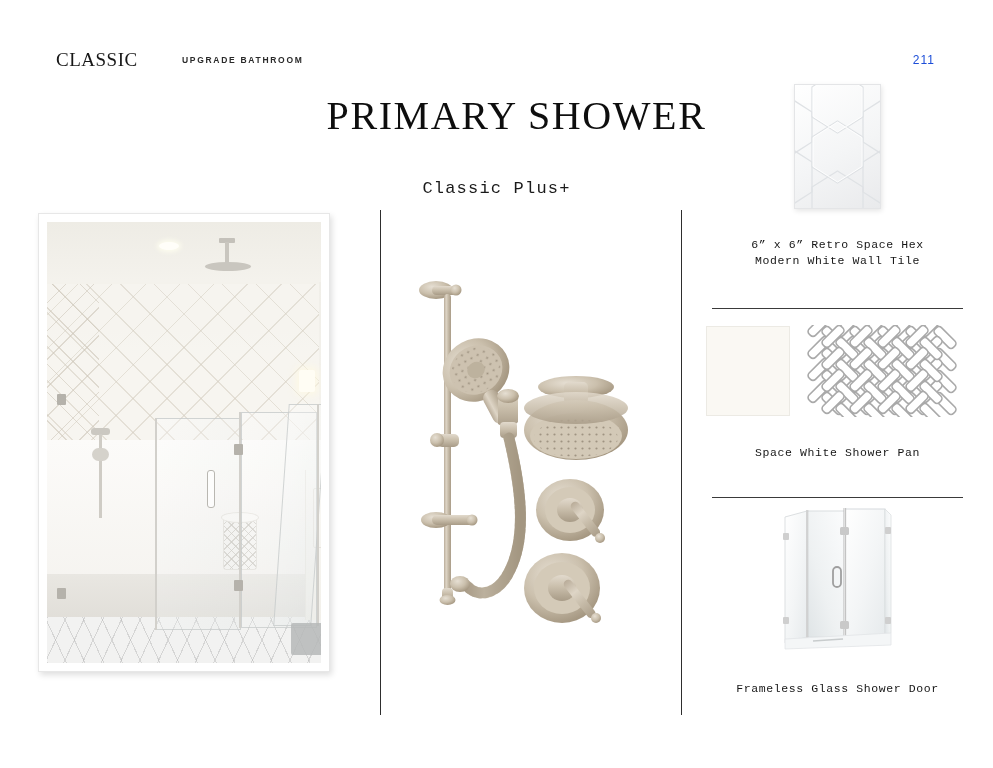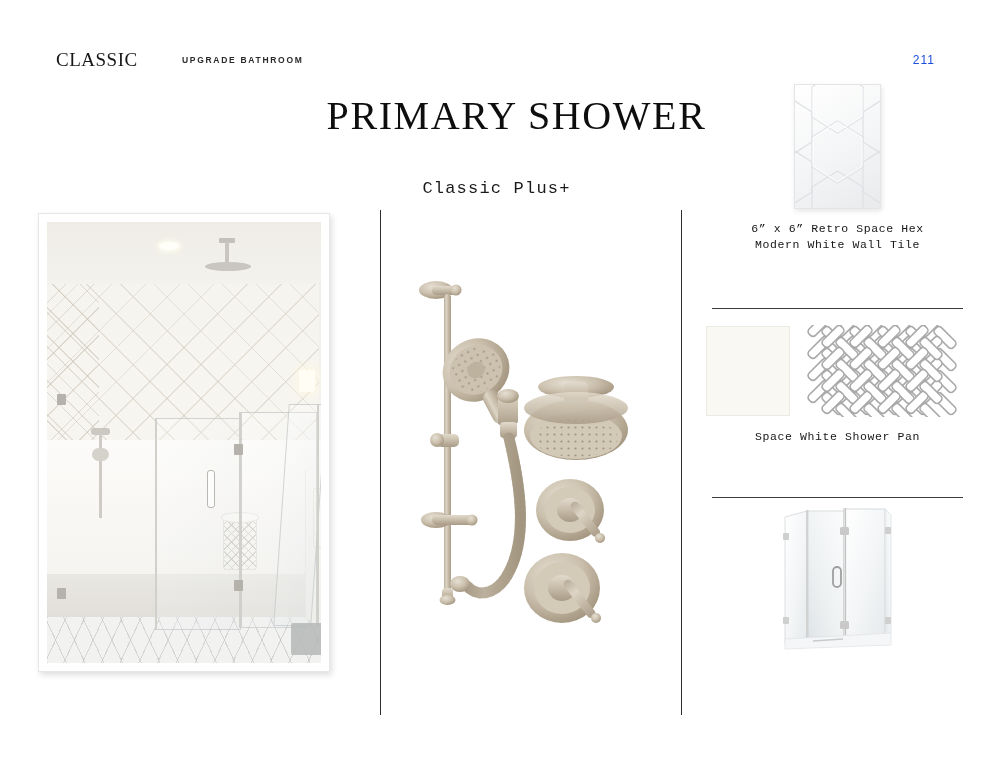--- a/index.html
+++ b/index.html
@@ -282,21 +282,21 @@
   .right-block.block-1 { top: 84px; }
   .right-block.block-2 { top: 325px; }
   .right-block.block-3 { top: 505px; }
 
   .right-caption {
     font-family: "Liberation Mono", monospace;
     font-size: 11.5px;
     letter-spacing: 0.6px;
     line-height: 16px;
     color: #161616;
-    margin-top: 12px;
+    margin-top: 28px;
   }
 
   
   .hex-tile {
     width: 85px;
     height: 123px;
     margin: 0 auto;
     background: linear-gradient(150deg, #ffffff 0%, #f4f5f6 55%, #e9eaec 100%);
     border: 1px solid #e4e5e7;
     box-shadow: 1px 2px 5px rgba(0,0,0,0.10);
@@ -594,14 +594,15 @@
       <rect x="106" y="22" width="6" height="7" rx="1" fill="#cfcfcf"></rect>
       <rect x="106" y="112" width="6" height="7" rx="1" fill="#cfcfcf"></rect>
 
       <rect x="54" y="62" width="8" height="20" rx="4" fill="none" stroke="#9f9f9f" stroke-width="1.8"></rect>
 
       <path d="M6 134 L112 128 L112 140 L6 144 Z" fill="#f4f6f7" stroke="#e2e5e7" stroke-width="0.8"></path>
       <path d="M34 136 L64 134" stroke="#c8cccd" stroke-width="1.6"></path>
     </svg>
   </div>
   <div class="right-caption">
+    <div>Frameless Glass Shower Door</div>
   </div>
 </div>
 
 </body></html>

